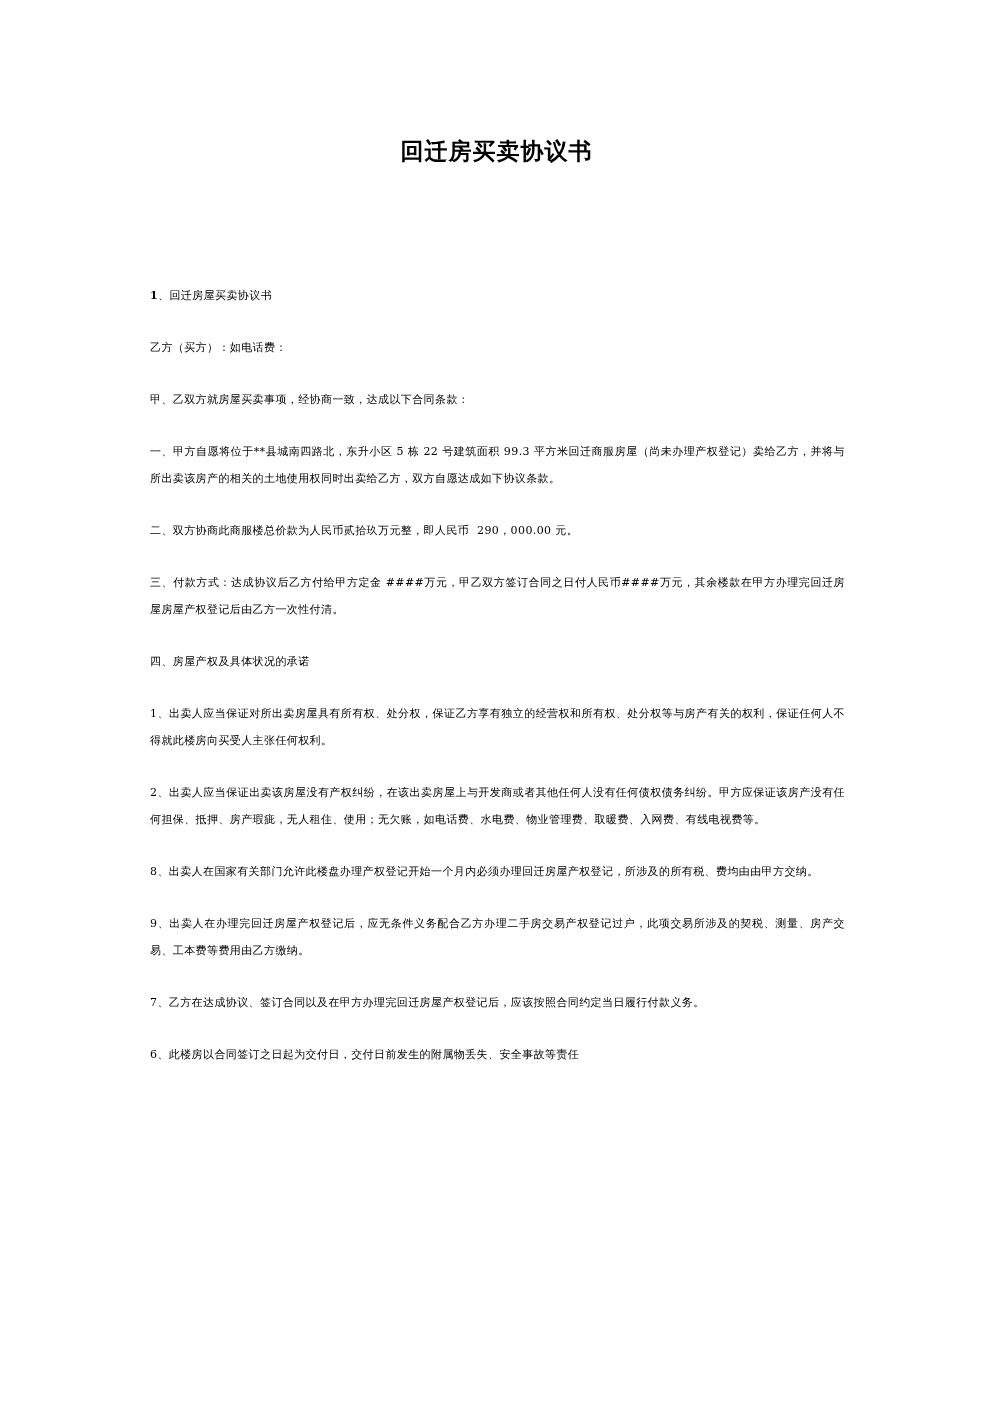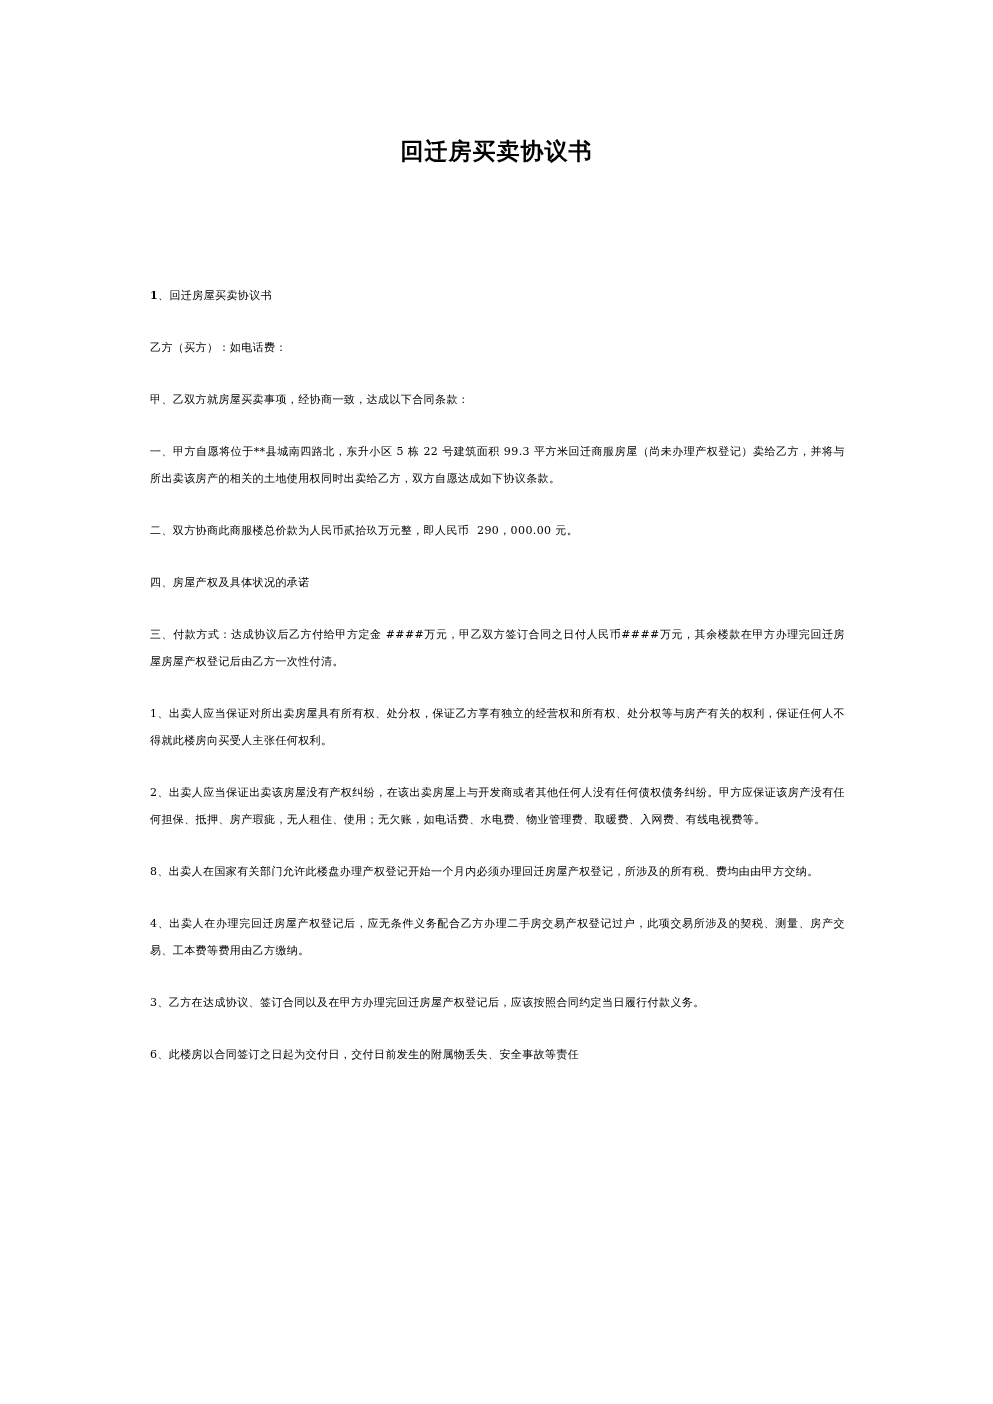--- a/index.html
+++ b/index.html
@@ -54,29 +54,29 @@
 
 
     <p>乙方（买方）：如电话费：</p>
 
     <p>甲、乙双方就房屋买卖事项，经协商一致，达成以下合同条款：</p>
 
     <p>一、甲方自愿将位于**县城南四路北，东升小区 5 栋 22 号建筑面积 99.3 平方米回迁商服房屋（尚未办理产权登记）卖给乙方，并将与所出卖该房产的相关的土地使用权同时出卖给乙方，双方自愿达成如下协议条款。</p>
 
     <p>二、双方协商此商服楼总价款为人民币贰拾玖万元整，即人民币  290，000.00 元。</p>
 
+    <p>三、付款方式：达成协议后乙方付给甲方定金 ####万元，甲乙双方签订合同之日付人民币####万元，其余楼款在甲方办理完回迁房屋房屋产权登记后由乙方一次性付清。</p>
+
     <p>四、房屋产权及具体状况的承诺</p>
-
-    <p>三、付款方式：达成协议后乙方付给甲方定金 ####万元，甲乙双方签订合同之日付人民币####万元，其余楼款在甲方办理完回迁房屋房屋产权登记后由乙方一次性付清。</p>
 
     <p>1、出卖人应当保证对所出卖房屋具有所有权、处分权，保证乙方享有独立的经营权和所有权、处分权等与房产有关的权利，保证任何人不得就此楼房向买受人主张任何权利。</p>
 
     <p>2、出卖人应当保证出卖该房屋没有产权纠纷，在该出卖房屋上与开发商或者其他任何人没有任何债权债务纠纷。甲方应保证该房产没有任何担保、抵押、房产瑕疵，无人租住、使用；无欠账，如电话费、水电费、物业管理费、取暖费、入网费、有线电视费等。</p>
 
     <p>8、出卖人在国家有关部门允许此楼盘办理产权登记开始一个月内必须办理回迁房屋产权登记，所涉及的所有税、费均由由甲方交纳。</p>
 
-    <p>4、出卖人在办理完回迁房屋产权登记后，应无条件义务配合乙方办理二手房交易产权登记过户，此项交易所涉及的契税、测量、房产交易、工本费等费用由乙方缴纳。</p>
+    <p>9、出卖人在办理完回迁房屋产权登记后，应无条件义务配合乙方办理二手房交易产权登记过户，此项交易所涉及的契税、测量、房产交易、工本费等费用由乙方缴纳。</p>
 
-    <p>3、乙方在达成协议、签订合同以及在甲方办理完回迁房屋产权登记后，应该按照合同约定当日履行付款义务。</p>
+    <p>7、乙方在达成协议、签订合同以及在甲方办理完回迁房屋产权登记后，应该按照合同约定当日履行付款义务。</p>
 
     <p class="last">6、此楼房以合同签订之日起为交付日，交付日前发生的附属物丢失、安全事故等责任</p>
   </div>
 </div>
 
 </body></html>

